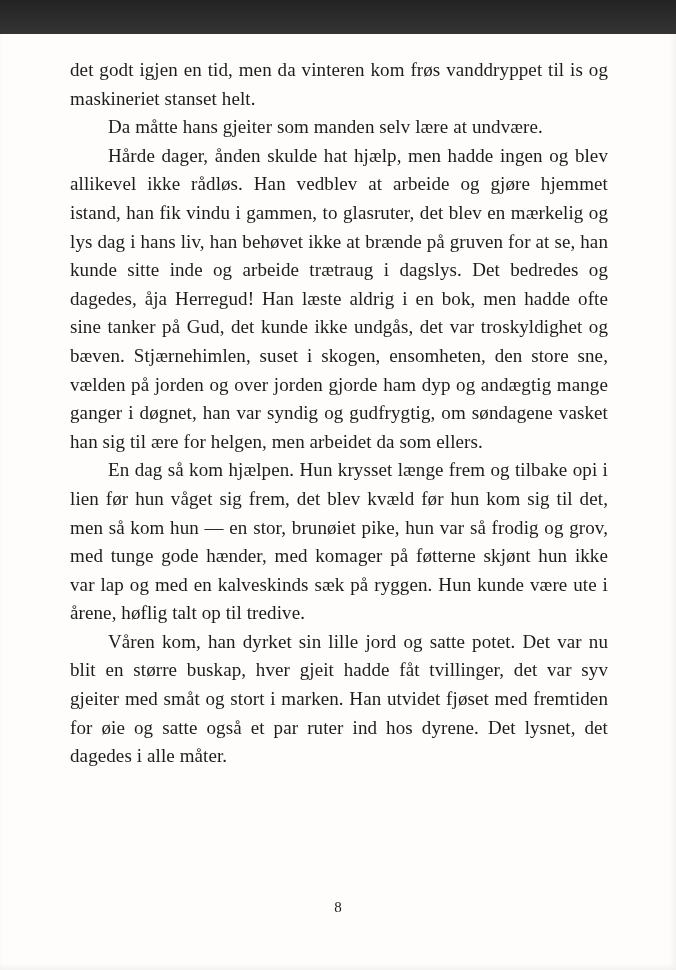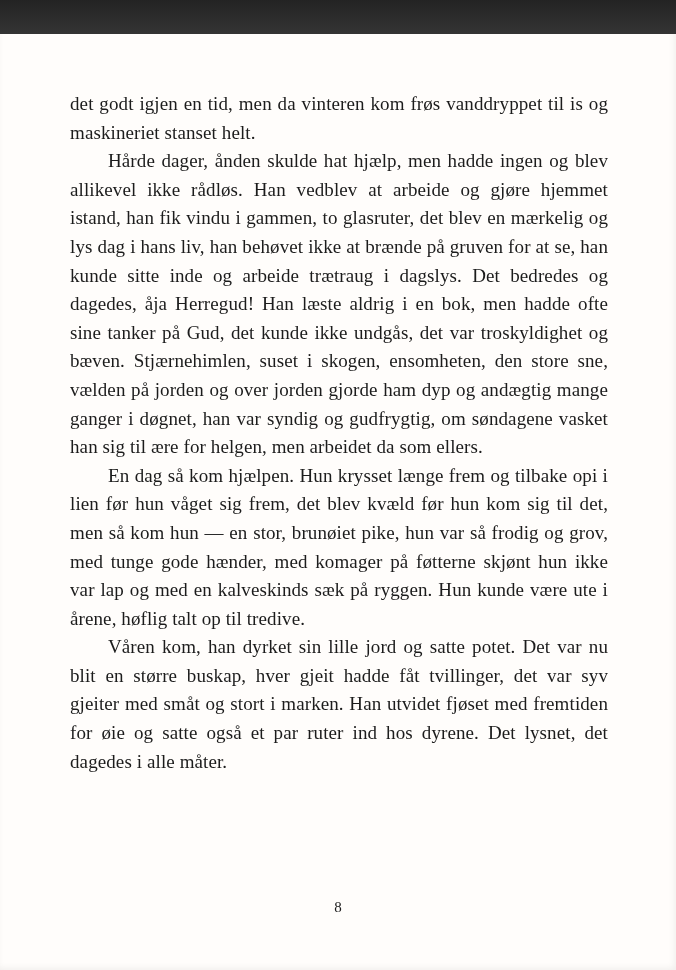--- a/index.html
+++ b/index.html
@@ -28,40 +28,41 @@
     top: 56px;
     left: 70px;
     width: 538px;
     color: #1c1c1c;
     font-size: 19px;
     line-height: 28.6px;
     text-align: justify;
     letter-spacing: 0.1px;
   }
   .para { text-indent: 38px; }
-  .para.no-indent { text-indent: 0; margin-top: 34px; }
+  .para.no-indent { text-indent: 0; }
   .page-number {
     position: absolute;
     top: 899px;
     left: 0;
     width: 100%;
     text-align: center;
     font-size: 15px;
     color: #1c1c1c;
   }
 </style>
 </head>
 <body>
 
 <div class="page">
 
   <div class="top-edge"></div>
 
   <div class="text-block">
     <p class="para no-indent">det godt igjen en tid, men da vinteren kom frøs vanddryppet til is og maskineriet stanset helt.</p>
+    <p class="para">Da måtte hans gjeiter som manden selv lære at undvære.</p>
     <p class="para">Hårde dager, ånden skulde hat hjælp, men hadde ingen og blev allikevel ikke rådløs. Han vedblev at arbeide og gjøre hjemmet istand, han fik vindu i gammen, to glasruter, det blev en mærkelig og lys dag i hans liv, han behøvet ikke at brænde på gruven for at se, han kunde sitte inde og arbeide trætraug i dagslys. Det bedredes og dagedes, åja Herregud! Han læste aldrig i en bok, men hadde ofte sine tanker på Gud, det kunde ikke undgås, det var troskyldighet og bæven. Stjærnehimlen, suset i skogen, ensomheten, den store sne, vælden på jorden og over jorden gjorde ham dyp og andægtig mange ganger i døgnet, han var syndig og gudfrygtig, om søndagene vasket han sig til ære for helgen, men arbeidet da som ellers.</p>
     <p class="para">En dag så kom hjælpen. Hun krysset længe frem og tilbake opi i lien før hun våget sig frem, det blev kvæld før hun kom sig til det, men så kom hun — en stor, brunøiet pike, hun var så frodig og grov, med tunge gode hænder, med komager på føtterne skjønt hun ikke var lap og med en kalveskinds sæk på ryggen. Hun kunde være ute i årene, høflig talt op til tredive.</p>
     <p class="para">Våren kom, han dyrket sin lille jord og satte potet. Det var nu blit en større buskap, hver gjeit hadde fåt tvillinger, det var syv gjeiter med småt og stort i marken. Han utvidet fjøset med fremtiden for øie og satte også et par ruter ind hos dyrene. Det lysnet, det dagedes i alle måter.</p>
   </div>
 
   <div class="page-number">8</div>
 
 </div>
 
 </body></html>

